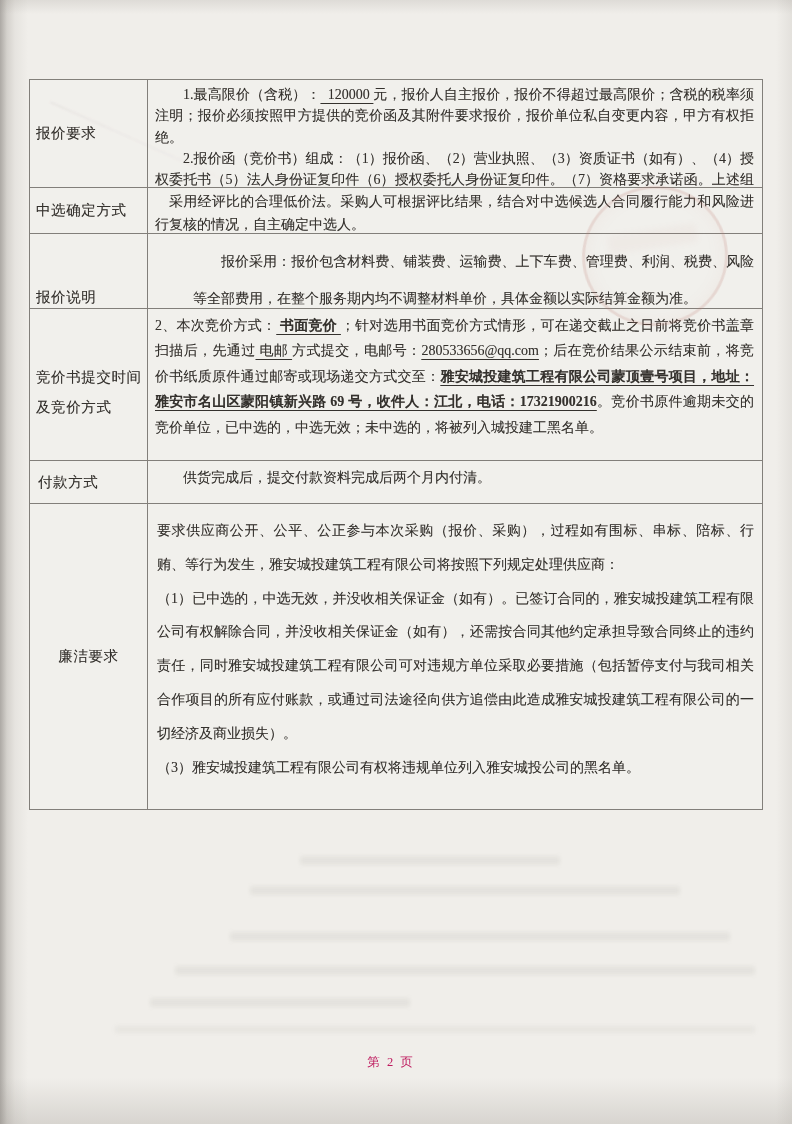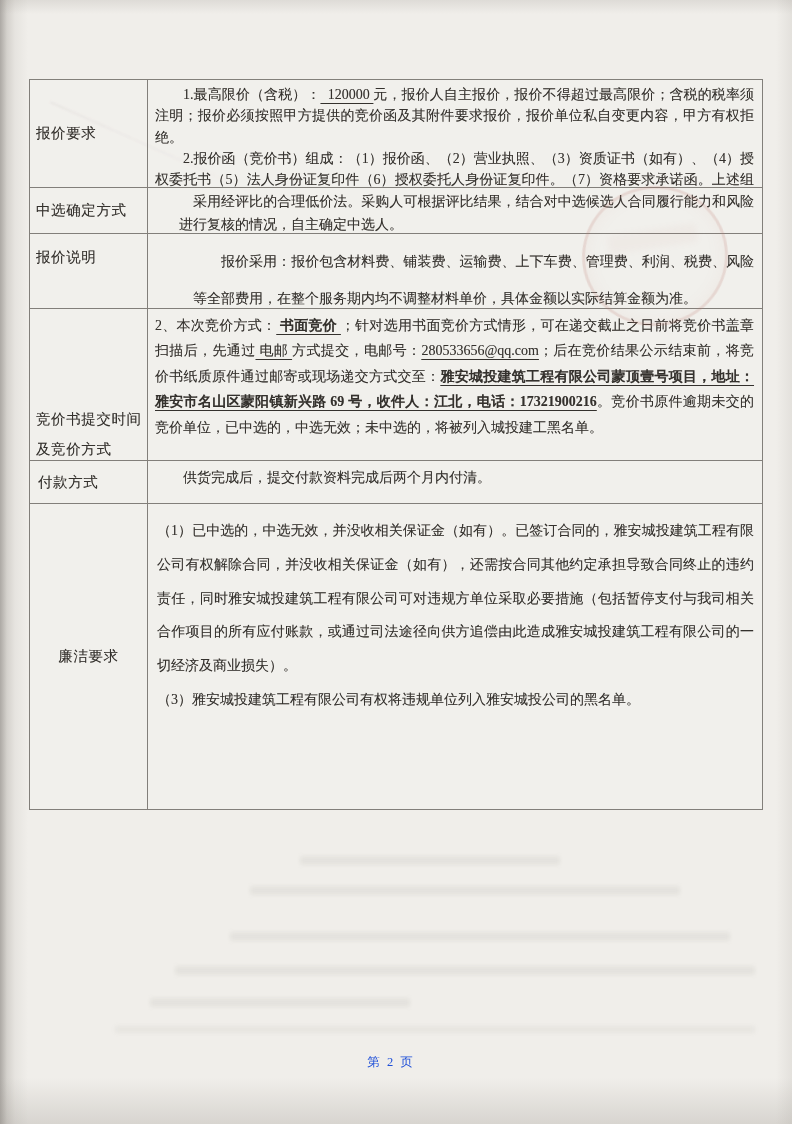--- a/index.html
+++ b/index.html
@@ -48,28 +48,28 @@
   .b{font-weight:bold;}
 
   .row-1{height:108px}
   .row-2{height:46px}
   .row-3{height:75px}
   .row-4{height:152px}
   .row-5{height:43px}
   .row-6{height:305px}
 
   .row-1 .t-content{padding:4px 8px 0 7px; line-height:21.3px;}
-  .row-2 .t-content{padding:3px 8px 0 7px; line-height:22.5px;margin-left:24px;}
+  .row-2 .t-content{padding:3px 8px 0 7px; line-height:22.5px;}
   .row-3 .t-content{padding:9px 8px 0 7px; line-height:37px;}
   .row-4 .t-content{padding:4px 8px 0 7px; line-height:25.4px;}
   .row-5 .t-content{padding:6px 8px 0 7px; line-height:22px;}
   .row-6 .t-content{padding:10px 8px 0 9px; line-height:33.8px;}
 
-  .row-3 .t-label{justify-content:flex-start; padding-top:13px;}
-  .row-4 .t-label{justify-content:flex-end; padding-top:15px; row-gap:9px;}
+  .row-3 .t-label{justify-content:flex-end; padding-top:13px;}
+  .row-4 .t-label{justify-content:center; padding-top:15px; row-gap:9px;}
   .row-5 .t-label{padding-left:8px;}
   .row-6 .t-label{align-items:center; padding-left:0;}
 
   
   .stamp{
     position:absolute; left:582px; top:186px; width:146px; height:140px;
     border:3px solid var(--stamp); border-radius:50%;
     opacity:.22; transform:rotate(-8deg);
     box-shadow:inset 0 0 18px rgba(192,131,121,.35);
     filter:blur(.6px); pointer-events:none;
@@ -83,21 +83,21 @@
   .bleed{position:absolute; background:rgba(140,136,130,.11); filter:blur(2px); border-radius:3px; height:9px; pointer-events:none;}
   .bl1{left:300px;top:856px;width:260px}
   .bl2{left:250px;top:886px;width:430px}
   .bl3{left:230px;top:932px;width:500px}
   .bl4{left:175px;top:966px;width:580px}
   .bl5{left:150px;top:998px;width:260px}
   .bl6{left:115px;top:1026px;width:640px;height:7px;background:rgba(140,136,130,.085)}
 
   .page-footer{
     position:absolute; left:0; right:10px; top:1054px;
-    text-align:center; font-size:12.5px; letter-spacing:2px; color:#1d4ed8;
+    text-align:center; font-size:12.5px; letter-spacing:2px; color:#be185d;
   }
 </style>
 </head>
 <body>
 
 <div class="shade shade-left"></div>
 <div class="shade shade-top"></div>
 <div class="shade shade-bottom"></div>
 <div class="shade shade-right"></div>
 <div class="crease"></div>
@@ -143,20 +143,21 @@
       </div>
       <div class="t-content">
         <p class="para" style="text-indent: 2em;"><span>供货完成后，提交付款资料完成后两个月内付清。</span></p>
       </div>
     </div>
     <div class="t-row row-6">
       <div class="t-label">
         <div class="label-line">廉洁要求</div>
       </div>
       <div class="t-content">
+        <p class="para"><span>要求供应商公开、公平、公正参与本次采购（报价、采购），过程如有围标、串标、陪标、行贿、等行为发生，雅安城投建筑工程有限公司将按照下列规定处理供应商：</span></p>
         <p class="para"><span>（1）已中选的，中选无效，并没收相关保证金（如有）。已签订合同的，雅安城投建筑工程有限公司有权解除合同，并没收相关保证金（如有），还需按合同其他约定承担导致合同终止的违约责任，同时雅安城投建筑工程有限公司可对违规方单位采取必要措施（包括暂停支付与我司相关合作项目的所有应付账款，或通过司法途径向供方追偿由此造成雅安城投建筑工程有限公司的一切经济及商业损失）。</span></p>
         <p class="para"><span>（3）雅安城投建筑工程有限公司有权将违规单位列入雅安城投公司的黑名单。</span></p>
       </div>
     </div>
   </div>
 
 <div class="stamp">
   <div class="stamp-inner"></div>
 </div>
 

